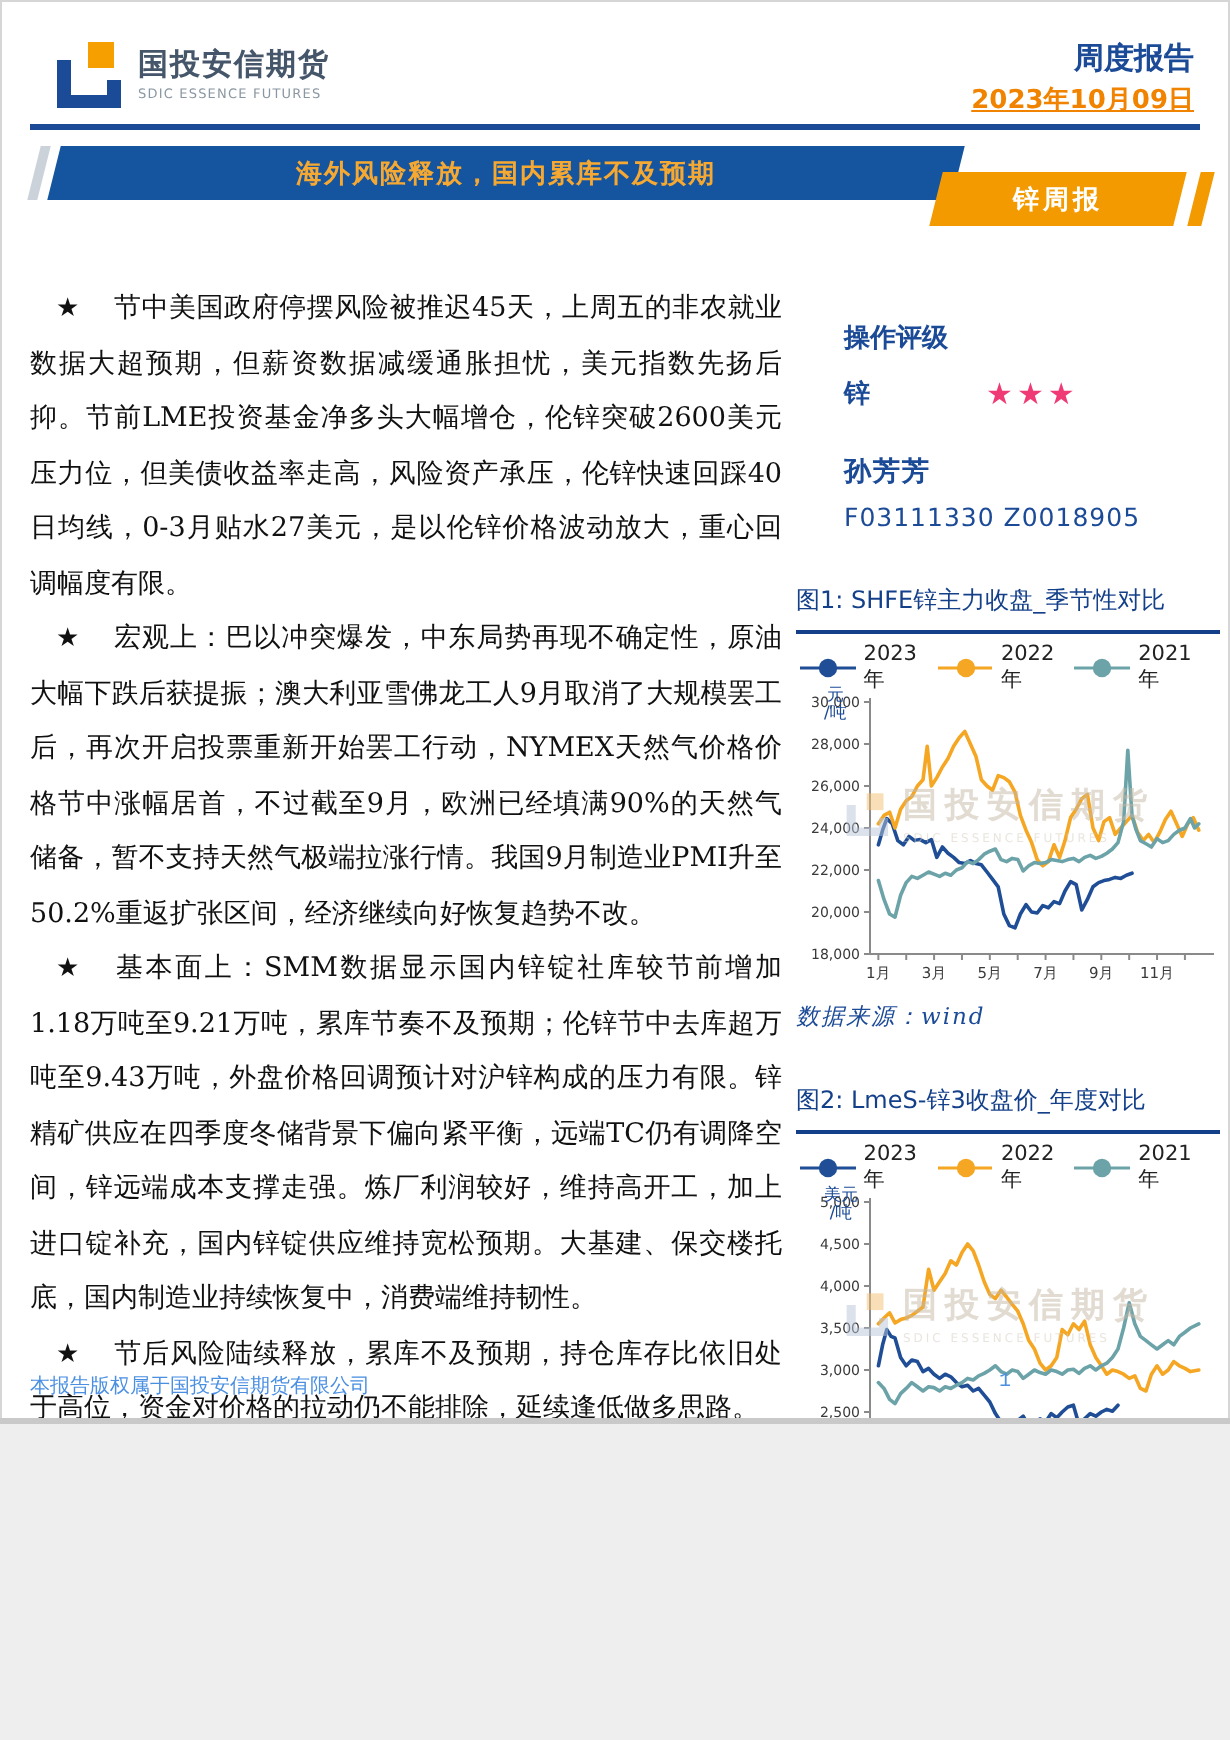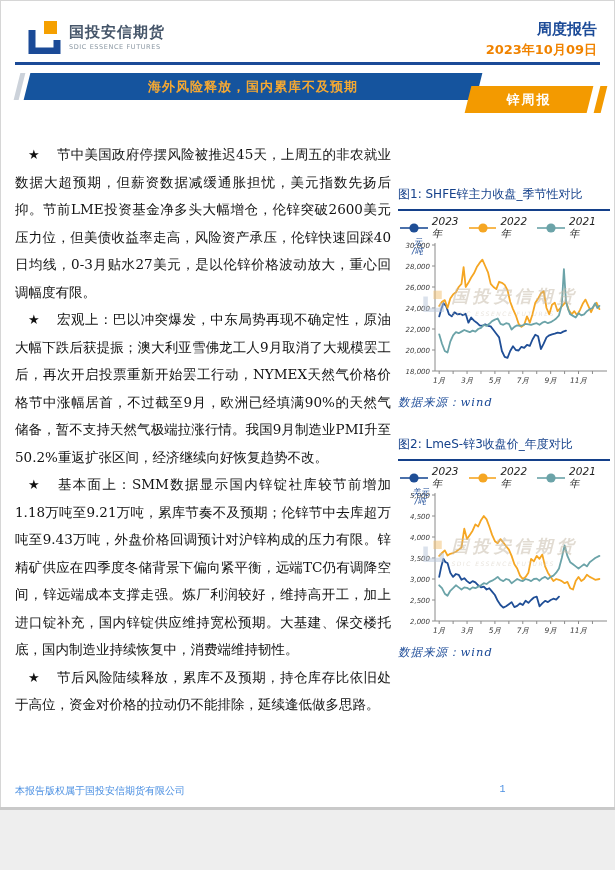--- a/index.html
+++ b/index.html
@@ -1,29 +1,29 @@
 <!DOCTYPE html>
 <html><head>
 <meta charset="utf-8">
 <style>
   * { margin:0; padding:0; box-sizing:border-box; }
   html,body { background:#eee; }
   .page {
-    position:relative; width:615px; height:810px; margin:0 auto;
+    position:relative; width:615px; height:712px; margin:0 auto;
     background:#fff; box-shadow: inset 0 0 0 1px #d6d6d6;
     font-family:"DejaVu Serif", serif; overflow:hidden;padding-left:38px;
   }
   
   .hdr { position:absolute; top:20px; left:28px; right:18px; display:flex; justify-content:space-between; align-items:flex-start; }
   .brand { display:flex; align-items:center; gap:7px; }
   .brand-txt .cn { font-family:"DejaVu Sans", sans-serif; font-weight:bold; font-size:15px; color:#46566a; letter-spacing:1px; }
   .brand-txt .en { font-family:"DejaVu Sans", sans-serif; font-size:6.5px; color:#8a97a2; letter-spacing:0.6px; margin-top:1px; }
   .hdr-right { text-align:right; }
   .hdr-right .rpt  { font-family:Liberation Mono, monospace; font-weight:bold; font-size:15px; color:#1b4a97; }
-  .hdr-right .date { font-family:"DejaVu Sans", sans-serif; font-weight:bold; font-size:13px; color:#f08300; margin-top:2px; }
+  .hdr-right .date { font-family:"DejaVu Sans", sans-serif; font-weight:bold; font-size:13px; color:#f08300; margin-top:2px;text-decoration:underline; }
   .hdr-rule { position:absolute; top:62px; left:15px; right:15px; height:2.5px; background:#1b4a97; }
   
   .sliver-gray   { position:absolute; top:73px; left:17px; width:5px;  height:27px; background:#ccd2da; transform:skewX(-14deg); }
   .banner-blue   { position:absolute; top:73px; left:27px; width:452px; height:27px; background:#15549e; transform:skewX(-14deg); }
   .banner-blue .inner { transform:skewX(14deg); width:100%; height:100%; display:flex; align-items:center; justify-content:center;
     font-family:"DejaVu Sans", sans-serif; font-weight:bold; font-size:13px; color:#f5a832; letter-spacing:1px; }
   .banner-orange { position:absolute; top:86px; left:468px; width:122px; height:27px; background:#f39a00; transform:skewX(-14deg); }
   .banner-orange .inner { transform:skewX(14deg); width:100%; height:100%; display:flex; align-items:center; justify-content:center;
     font-family:"DejaVu Sans", sans-serif; font-weight:bold; font-size:13px; color:#fff; letter-spacing:2px; }
   .sliver-orange { position:absolute; top:86px; left:597px; width:7px; height:27px; background:#f39a00; transform:skewX(-14deg); }
@@ -35,21 +35,21 @@
   .col-right { position:absolute; top:160px; left:398px; width:212px; }
   .rating-title { font-family:"DejaVu Sans", sans-serif; font-weight:bold; font-size:13px; color:#1b4a97; margin-left:24px; }
   .rating-row { margin:10px 0 0 24px; display:flex; align-items:center; }
   .rating-row .inst { font-family:"DejaVu Sans", sans-serif; font-weight:bold; font-size:13px; color:#1b4a97; }
   .rating-row .stars { margin-left:58px; color:#f03a75; font-size:15px; letter-spacing:2px; font-family:"DejaVu Sans", sans-serif; }
   .analyst { margin:21px 0 0 24px; font-family:"DejaVu Sans", sans-serif; font-weight:bold; font-size:13.5px; color:#1b4a97; letter-spacing:1px; }
   .codes { margin:6px 0 0 24px; font-family:"DejaVu Sans", sans-serif; font-size:12.5px; color:#1b4a97; letter-spacing:0.5px; }
   .fig { margin-top:26px; }
   .fig-title { font-family:"DejaVu Sans", sans-serif; font-weight:normal; font-size:12px; color:#14408a;
     padding-bottom:6px; border-bottom:2.5px solid #14408a; }
-  .chart-wrap { position:relative; margin-top:8px;font-style:italic; }
+  .chart-wrap { position:relative; margin-top:8px; }
   .legend { display:flex; justify-content:space-between; padding:0 4px 0 2px; align-items:center; height:18px; }
   .legend .li { display:flex; align-items:center; gap:4px; font-family:"DejaVu Sans", sans-serif; font-size:10.5px; color:#222; }
   .unit { position:absolute; top:19px; left:14px; font-family:"DejaVu Sans", sans-serif; font-size:8.5px; color:#1b4a97; line-height:9px; text-align:center; }
   .wm { position:absolute; top:38%; left:12%; right:2%; display:flex; align-items:center; gap:6px; opacity:0.5; pointer-events:none; }
   .wm .wm-t1 { font-family:"DejaVu Sans", sans-serif; font-weight:bold; font-size:17px; color:#c5b9a6; letter-spacing:4px; white-space:nowrap; }
   .wm .wm-t2 { font-family:"DejaVu Sans", sans-serif; font-size:6px; color:#d4cbbd; letter-spacing:1.5px; white-space:nowrap; margin-top:2px; }
   .source { margin-top:2px; font-style:italic; font-size:11.5px; color:#1b4a97; letter-spacing:1px; }
   
   .ftr { position:absolute; left:15px; right:15px; bottom:12px; display:flex; 
     font-family:Liberation Mono, monospace; font-size:10px; color:#4a8fe2; }
@@ -92,20 +92,29 @@
   <div class="sliver-orange"></div>
 
   <section class="article">
     <p class="para"><span class="star">★</span><span class="ptxt">节中美国政府停摆风险被推迟45天，上周五的非农就业数据大超预期，但薪资数据减缓通胀担忧，美元指数先扬后抑。节前LME投资基金净多头大幅增仓，伦锌突破2600美元压力位，但美债收益率走高，风险资产承压，伦锌快速回踩40日均线，0-3月贴水27美元，是以伦锌价格波动放大，重心回调幅度有限。</span></p>
     <p class="para"><span class="star">★</span><span class="ptxt">宏观上：巴以冲突爆发，中东局势再现不确定性，原油大幅下跌后获提振；澳大利亚雪佛龙工人9月取消了大规模罢工后，再次开启投票重新开始罢工行动，NYMEX天然气价格价格节中涨幅居首，不过截至9月，欧洲已经填满90%的天然气储备，暂不支持天然气极端拉涨行情。我国9月制造业PMI升至50.2%重返扩张区间，经济继续向好恢复趋势不改。</span></p>
     <p class="para"><span class="star">★</span><span class="ptxt">基本面上：SMM数据显示国内锌锭社库较节前增加1.18万吨至9.21万吨，累库节奏不及预期；伦锌节中去库超万吨至9.43万吨，外盘价格回调预计对沪锌构成的压力有限。锌精矿供应在四季度冬储背景下偏向紧平衡，远端TC仍有调降空间，锌远端成本支撑走强。炼厂利润较好，维持高开工，加上进口锭补充，国内锌锭供应维持宽松预期。大基建、保交楼托底，国内制造业持续恢复中，消费端维持韧性。</span></p>
     <p class="para"><span class="star">★</span><span class="ptxt">节后风险陆续释放，累库不及预期，持仓库存比依旧处于高位，资金对价格的拉动仍不能排除，延续逢低做多思路。</span></p>
   </section>
 
   <aside class="col-right">
+    <div class="rating">
+      <div class="rating-title">操作评级</div>
+      <div class="rating-row">
+        <span class="inst">锌</span>
+        <span class="stars">★★★</span>
+      </div>
+      <div class="analyst">孙芳芳</div>
+      <div class="codes">F03111330 Z0018905</div>
+    </div>
 
     <figure class="fig">
       <figcaption class="fig-title">图1: SHFE锌主力收盘_季节性对比</figcaption>
       <div class="chart-wrap" id="chart0">
         <div class="legend" id="legend0">
             <span class="li">
               <svg width="28" height="12">
                 <line x1="0" y1="6" x2="28" y2="6" stroke="#1f4e96" stroke-width="1.6"></line>
                 <circle cx="14" cy="6" r="4.6" fill="#1f4e96"></circle>
               </svg>

